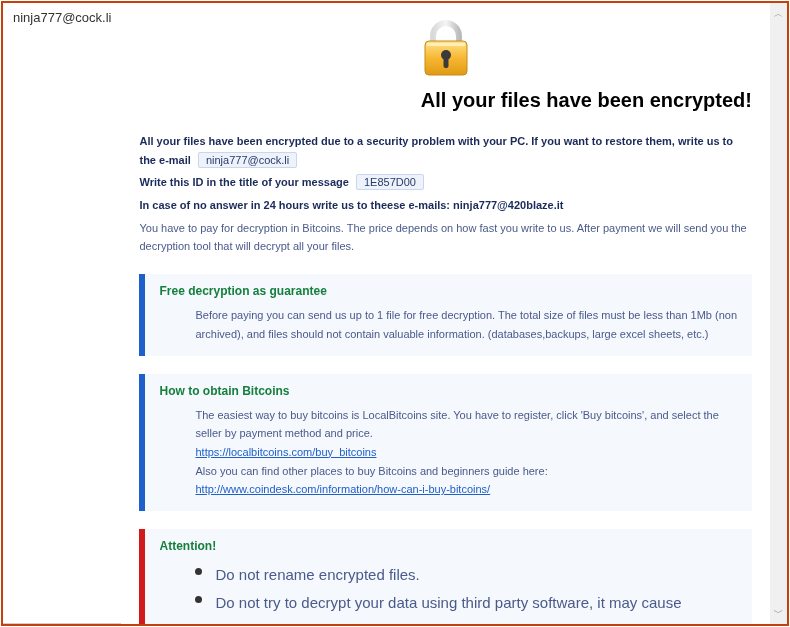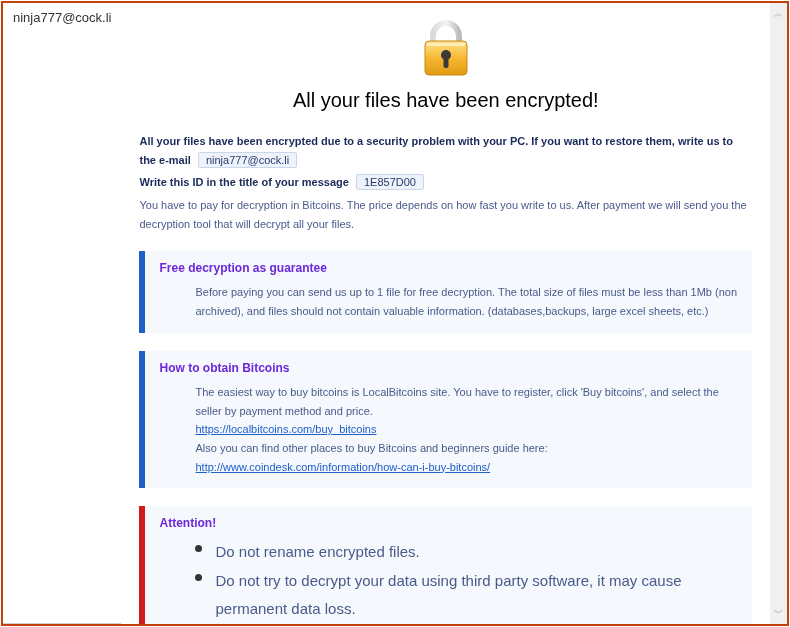--- a/index.html
+++ b/index.html
@@ -55,23 +55,23 @@
     .lock-container {
       text-align: center;
       margin-top: 6px;
       margin-bottom: 8px;
     }
     .lock-icon svg {
       width: 54px;
       height: 58px;
     }
     .main-heading {
-      text-align: center;
+      text-align: right;
       font-size: 20px;
-      font-weight: normal;
+      font-weight: bold;
       color: #000;
       margin-bottom: 20px;
     }
     .intro {
       font-size: 11px;
       color: #2a3a6a;
       line-height: 1.7;
       margin-bottom: 4px;
     }
     .intro b { color: #1a2a5a; }
@@ -94,21 +94,21 @@
       border-left: 6px solid;
       background: #f5f8fd;
       padding: 10px 14px 12px 14px;
       margin-bottom: 18px;
     }
     .box-blue { border-left-color: #1e5fc9; }
     .box-red { border-left-color: #d11a1a; }
     .box-title {
       font-size: 12px;
       font-weight: bold;
-      color: #6d28d9;
+      color: #15803d;
       margin-bottom: 8px;
     }
     .box-body {
       font-size: 11px;
       color: #4a5a8a;
       line-height: 1.7;
       padding-left: 36px;
     }
     .box-body a {
       color: #1e5fc9;
@@ -172,20 +172,24 @@
       <div class="main-heading">All your files have been encrypted!</div>
 
       <div class="intro">
         <b>All your files have been encrypted due to a security problem with your PC. If you want to restore them, write us to the e-mail</b>
         <span class="badge">ninja777@cock.li</span>
       </div>
       <div class="intro">
         <b>Write this ID in the title of your message</b>
         <span class="badge">1E857D00</span>
       </div>
+      <div class="intro">
+        <b>In case of no answer in 24 hours write us to theese e-mails:</b>
+        <b>ninja777@420blaze.it</b>
+      </div>
       <div class="pay-note">You have to pay for decryption in Bitcoins. The price depends on how fast you write to us. After payment we will send you the decryption tool that will decrypt all your files.</div>
 
       <div class="box box-blue">
         <div class="box-title">Free decryption as guarantee</div>
         <div class="box-body">Before paying you can send us up to 1 file for free decryption. The total size of files must be less than 1Mb (non archived), and files should not contain valuable information. (databases,backups, large excel sheets, etc.)</div>
       </div>
 
       <div class="box box-blue">
         <div class="box-title">How to obtain Bitcoins</div>
         <div class="box-body">

